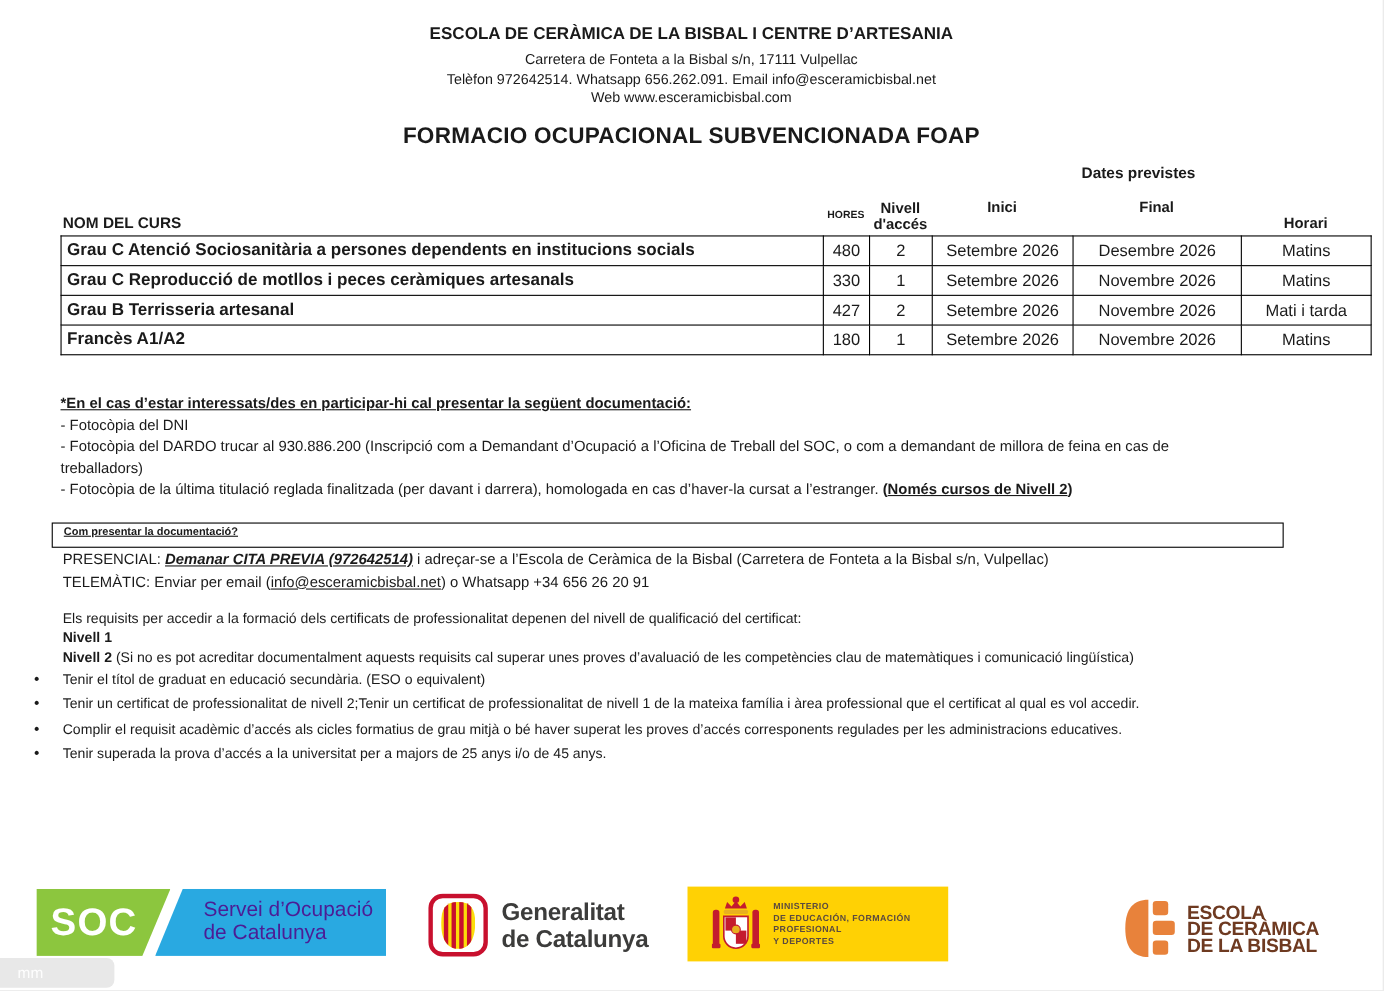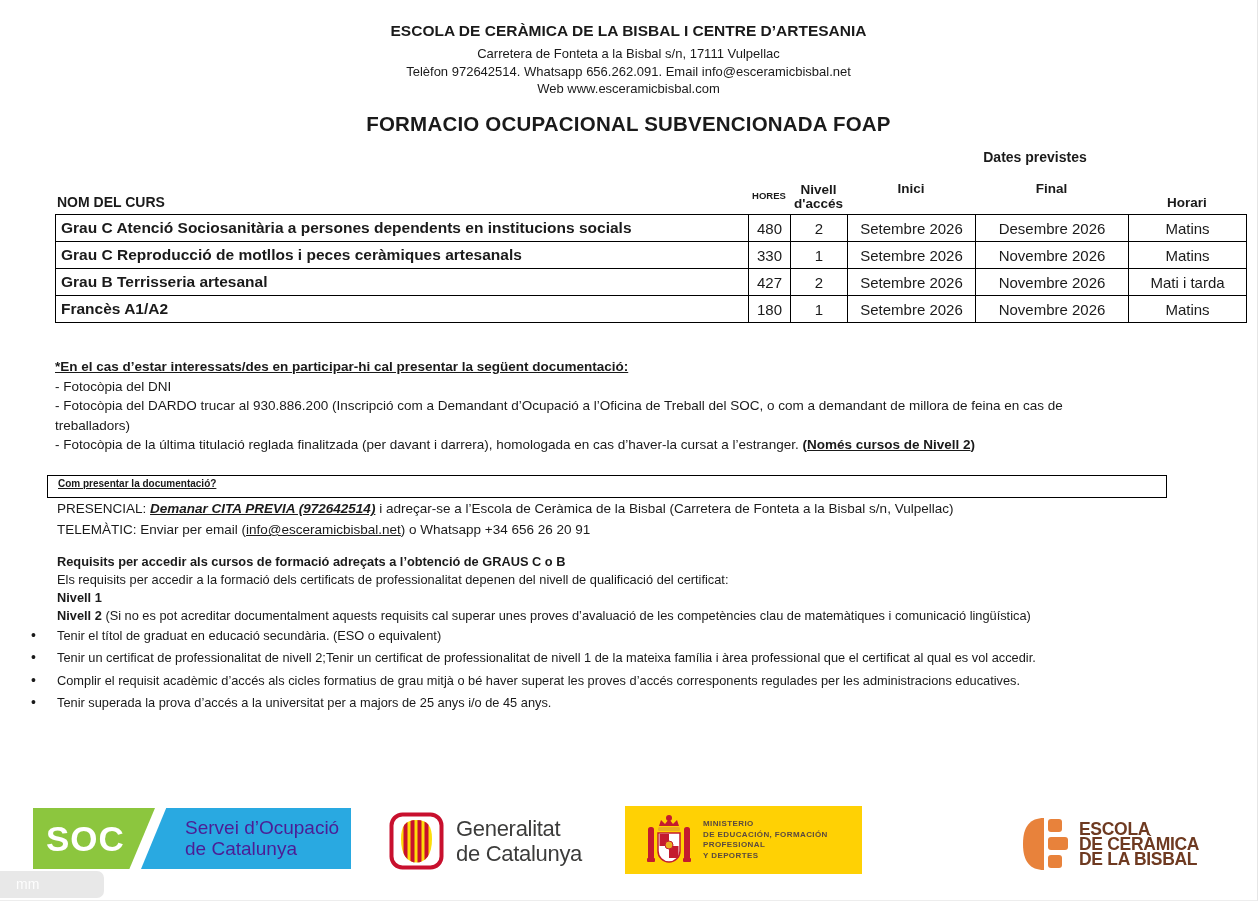--- a/index.html
+++ b/index.html
@@ -72,21 +72,21 @@
   .soc-green { position:absolute; left:0; top:0; width:122px; height:61px;
                background:var(--soc-green); clip-path:polygon(0 0,100% 0,79% 100%,0 100%);
                display:flex; align-items:center; }
   .soc-green span { color:#fff; font-weight:bold; font-size:35px; padding-left:13px; letter-spacing:1px; }
   .soc-blue { position:absolute; left:108px; top:0; width:210px; height:61px;
               background:var(--soc-blue); clip-path:polygon(12% 0,100% 0,100% 100%,0 100%);
               display:flex; flex-direction:column; justify-content:center; }
   .soc-blue div { color:#4c1d95; font-size:19px; line-height:20.5px; padding-left:44px; }
 
   .gencat-logo { top:812px; left:389px; display:flex; align-items:center; }
-  .gencat-text { margin-left:12px; font-size:22px; font-weight:normal;
+  .gencat-text { margin-left:12px; font-size:22px; font-weight:bold;
                  line-height:25px; color:#3C3C3B; letter-spacing:-0.3px; }
 
   .minis-logo { top:806px; left:625px; width:237px; height:68px;
                 background:var(--ministerio-yellow); display:flex; align-items:center; }
   .minis-arms { margin-left:22px; flex:none; }
   .minis-text { margin-left:12px; font-size:8px; font-weight:bold; line-height:10.5px;
                 color:var(--ministerio-text); letter-spacing:.4px; }
 
   .escola-logo { top:817px; left:1022px; display:flex; align-items:center; }
   .escola-text { margin-left:9px; font-size:17.5px; font-weight:bold; line-height:15px;
@@ -165,21 +165,20 @@
   <div><span>-  Fotocòpia de la última titulació reglada finalitzada (per davant i darrera), homologada en cas d’haver-la cursat a l’estranger. </span><span class="b">(</span><span class="bu">Només cursos de Nivell 2</span><span class="b">)</span></div>
 </div>
 
 <div class="abs present-box">
   <span>Com presentar la documentació?</span>
 </div>
 <div class="abs presencial"><span>PRESENCIAL:  </span><span class="cita">Demanar CITA PREVIA (972642514)</span><span> i adreçar-se a l’Escola de Ceràmica de la Bisbal (Carretera de Fonteta a la Bisbal s/n, Vulpellac)</span></div>
 <div class="abs telematic"><span>TELEMÀTIC: Enviar per email (</span><span class="mail">info@esceramicbisbal.net</span><span>) o Whatsapp +34 656 26 20 91</span></div>
 
 <div class="abs reqs">
-  <div class="rb">Requisits per accedir als cursos de formació adreçats a l’obtenció de GRAUS C o B</div>
   <div>Els requisits per accedir a la formació dels certificats de professionalitat depenen del nivell de qualificació del certificat:</div>
   <div class="rb">Nivell 1</div>
   <div><span class="rb">Nivell 2</span><span> (Si no es pot acreditar documentalment aquests requisits cal superar unes proves d’avaluació de les competències clau de matemàtiques i comunicació lingüística)</span></div>
   <div class="req-bullet"><span>Tenir el títol de graduat en educació secundària. (ESO o equivalent)</span></div>
   <div class="req-bullet req-b3"><span>Tenir un certificat de professionalitat de nivell 2;Tenir un certificat de professionalitat de nivell 1 de la mateixa família i àrea professional que el certificat al qual es vol accedir.</span></div>
   <div class="req-bullet req-b4"><span>Complir el requisit acadèmic d’accés als cicles formatius de grau mitjà o bé haver superat les proves d’accés corresponents regulades per les administracions educatives.</span></div>
   <div class="req-bullet req-b3"><span>Tenir superada la prova d’accés a la universitat per a majors de 25 anys i/o de 45 anys.</span></div>
 </div>
 
 <div class="abs soc-logo">

